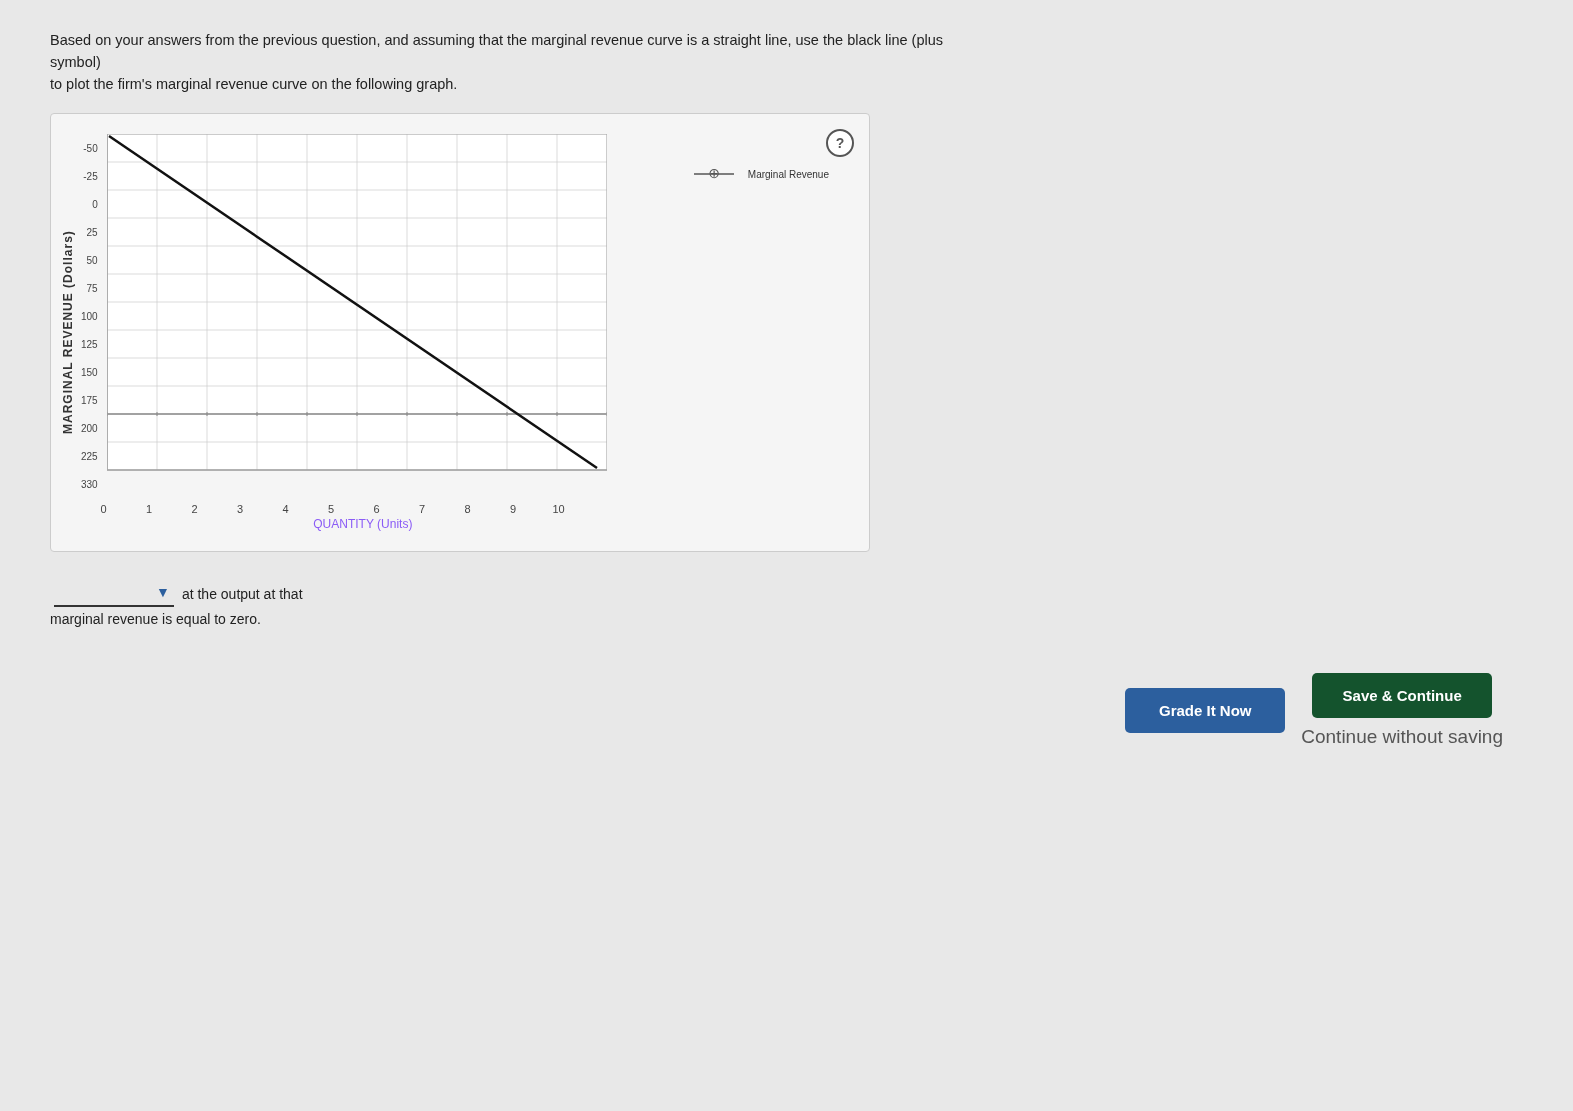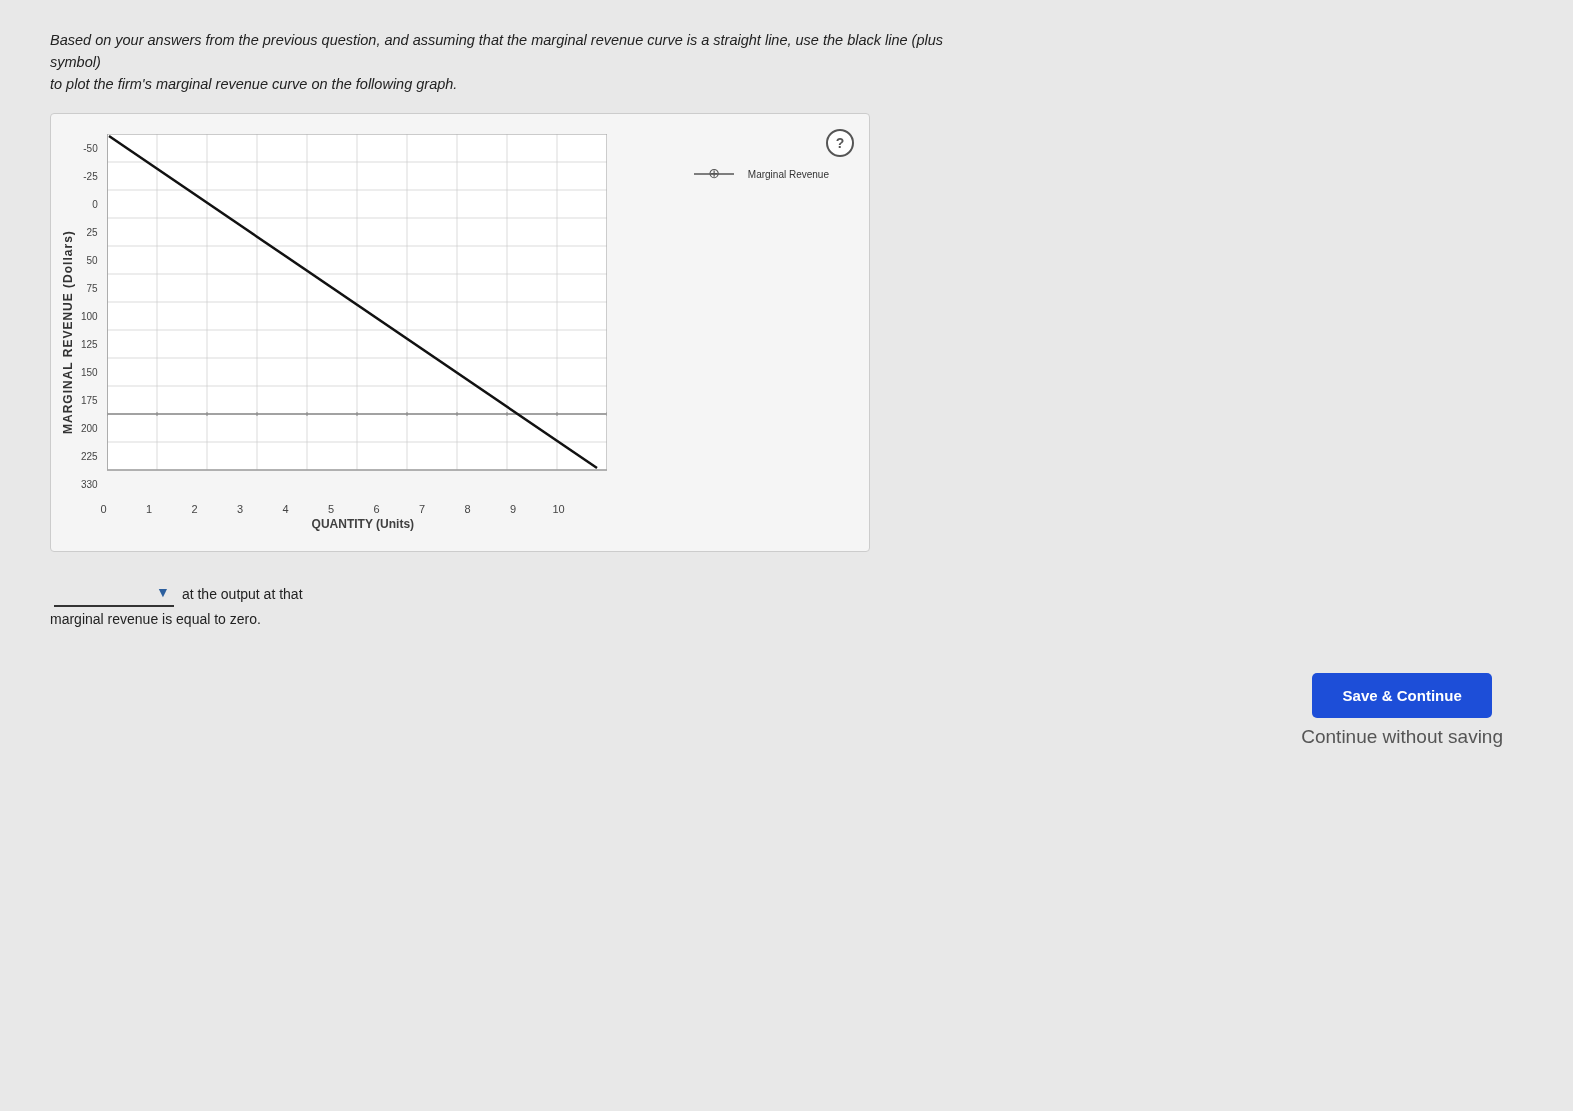--- a/index.html
+++ b/index.html
@@ -9,21 +9,20 @@
       font-size: 14px;
       color: #222;
       min-height: 1111px;
       width: 1573px;
     }
     .page-container {
       padding: 30px 50px 30px 50px;
       max-width: 1573px;
     }
     .instructions {
-      font-style: italic;
       font-size: 14.5px;
       color: #222;
       margin-bottom: 18px;
       line-height: 1.5;
       max-width: 900px;
     }
     .graph-area {
       background: #f5f5f5;
       border: 1px solid #ccc;
       border-radius: 4px;
@@ -77,22 +76,22 @@
     }
     .x-tick-label {
       font-size: 11px;
       color: #444;
       text-align: center;
       width: 45px;
     }
     .x-axis-label {
       text-align: center;
       font-size: 12px;
-      font-weight: bold;
-      color: #404040;
+      font-weight: normal;
+      color: #8b5cf6;
       margin-top: 2px;
       margin-left: 38px;
     }
     .legend-area {
       position: absolute;
       top: 50px;
       right: 40px;
       display: flex;
       flex-direction: column;
       align-items: flex-start;
@@ -170,21 +169,21 @@
       color: white;
       border: none;
       border-radius: 5px;
       padding: 14px 28px;
       font-size: 15px;
       font-weight: bold;
       cursor: pointer;
       min-width: 160px;
     }
     .btn-save {
-      background: #1d4ed8;
+      background: #14532d;
       color: white;
       border: none;
       border-radius: 5px;
       padding: 14px 28px;
       font-size: 15px;
       font-weight: bold;
       cursor: pointer;
       min-width: 180px;
     }
     .continue-link {
@@ -342,17 +341,20 @@
       </select>
       <span class="dropdown-arrow">▼</span>
     </span>
     <span>at the output at that</span>
     <br>
     <span>marginal revenue is equal to zero.</span>
   </div>
 
   <div class="buttons-row">
     <div class="btn-col">
+      <button class="btn-grade">Grade It Now</button>
+    </div>
+    <div class="btn-col">
       <button class="btn-save">Save &amp; Continue</button>
       <a class="continue-link">Continue without saving</a>
     </div>
   </div>
 </div>
 
 </body></html>

